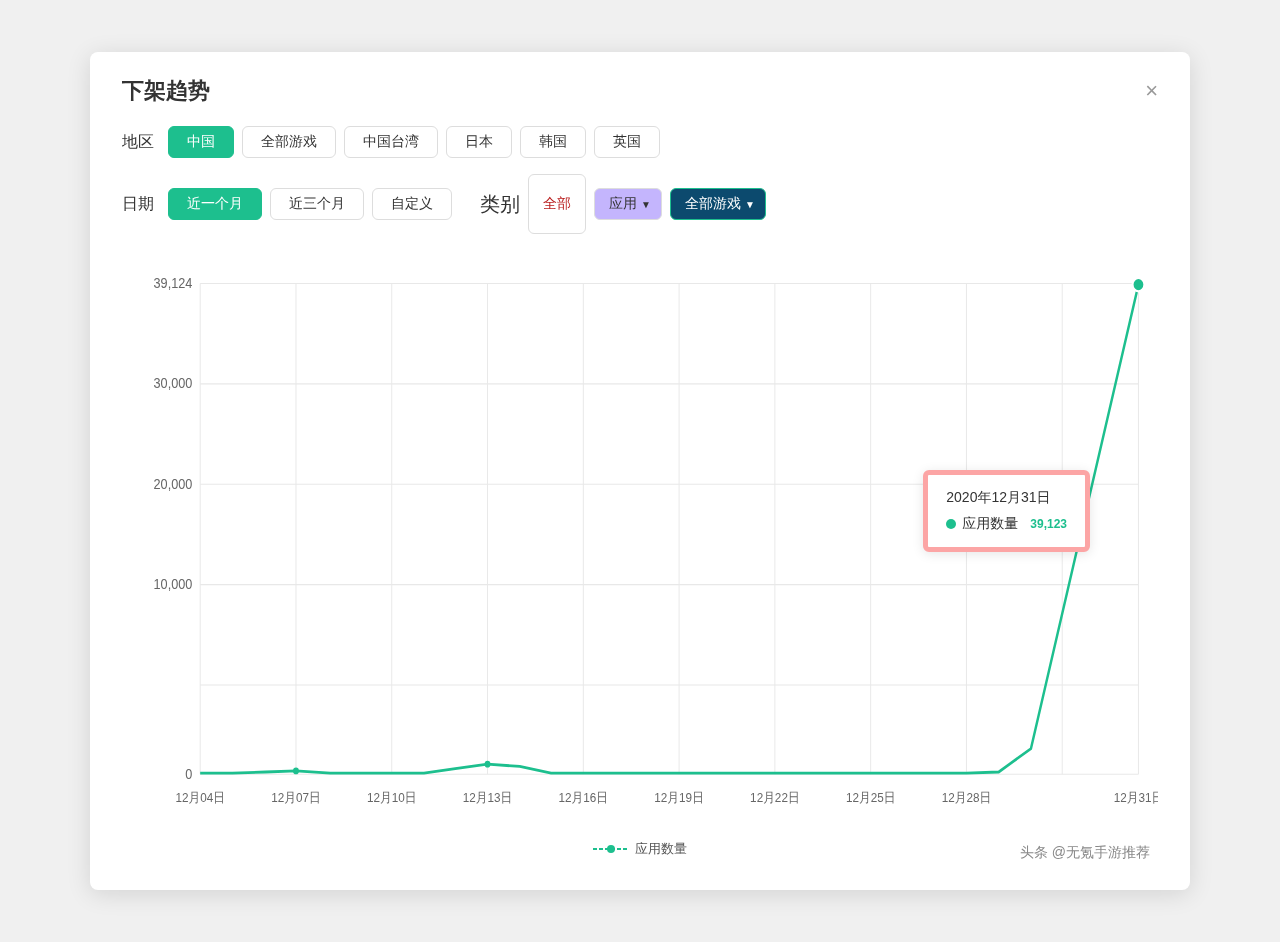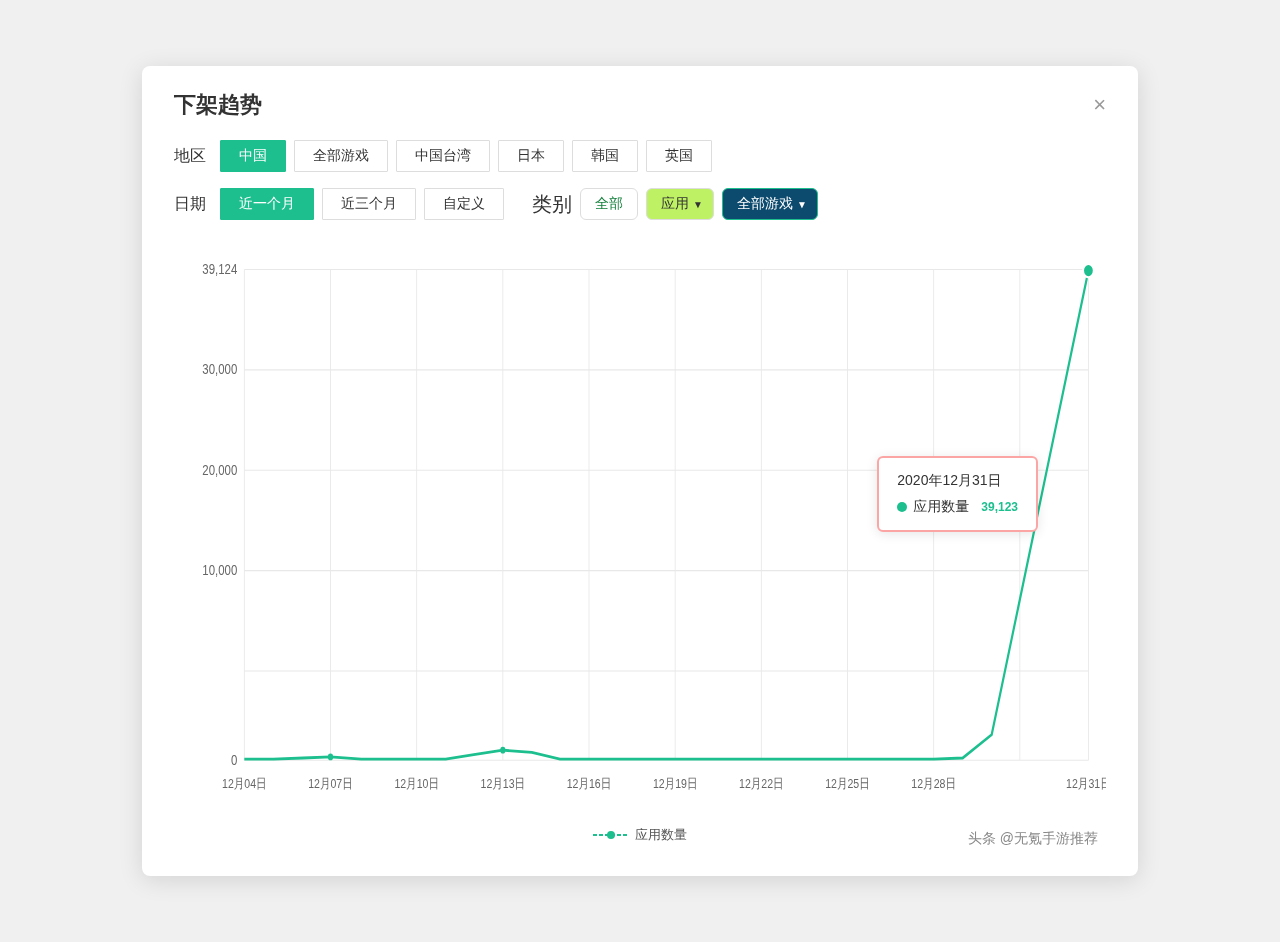--- a/index.html
+++ b/index.html
@@ -7,21 +7,21 @@
       background: #f0f0f0;
       display: flex;
       justify-content: center;
       align-items: center;
       min-height: 100vh;
       font-family: 'Microsoft YaHei', 'PingFang SC', sans-serif;
     }
     .dialog {
       background: #fff;
       border-radius: 8px;
-      width: 996px;
+      width: 1100px;
       padding: 24px 32px 32px 32px;
       position: relative;
       box-shadow: 0 4px 24px rgba(0,0,0,0.12);
     }
     .dialog-header {
       display: flex;
       justify-content: space-between;
       align-items: center;
       margin-bottom: 20px;
     }
@@ -45,49 +45,49 @@
       margin-bottom: 16px;
     }
     .filter-label {
       font-size: 16px;
       color: #333;
       margin-right: 6px;
       min-width: 28px;
     }
     .filter-btn {
       padding: 6px 18px;
-      border-radius: 1px;
+      border-radius: 6px;
       border: 1px solid #ddd;
       background: #fff;
       color: #333;
       font-size: 14px;
       cursor: pointer;
     }
     .filter-btn.active {
       background: #1dbf8e;
       color: #fff;
       border-color: #1dbf8e;
     }
     .filter-select {
-      padding: 6px 14px;
+      padding: 20px 14px;
       border-radius: 6px;
       border: 1px solid #ddd;
       background: #fff;
-      color: #15803d;
+      color: #b91c1c;
       font-size: 14px;
       cursor: pointer;
     }
     .filter-select-with-arrow {
       display: inline-flex;
       align-items: center;
       gap: 4px;
       padding: 6px 10px 6px 14px;
       border-radius: 6px;
       border: 1px solid #ddd;
-      background: #bef264;
+      background: #c4b5fd;
       color: #333;
       font-size: 14px;
       cursor: pointer;
     }
     .filter-select-with-arrow.active {
       background: #0c4a6e;
       color: #fff;
       border-color: #1dbf8e;
     }
     .filter-select-with-arrow .arrow {
@@ -108,21 +108,21 @@
       left: 18%;
       font-size: 32px;
       color: rgba(180,200,195,0.35);
       font-weight: 300;
       pointer-events: none;
       letter-spacing: 4px;
     }
     .tooltip-box {
       position: absolute;
       background: #fff;
-      border: 2px solid #fca5a5;
+      border: 5px solid #fca5a5;
       border-radius: 6px;
       padding: 14px 18px;
       box-shadow: 0 2px 12px rgba(0,0,0,0.1);
       font-size: 14px;
       color: #333;
       pointer-events: none;
       right: 68px;
       top: 38%;
     }
     .tooltip-date {

